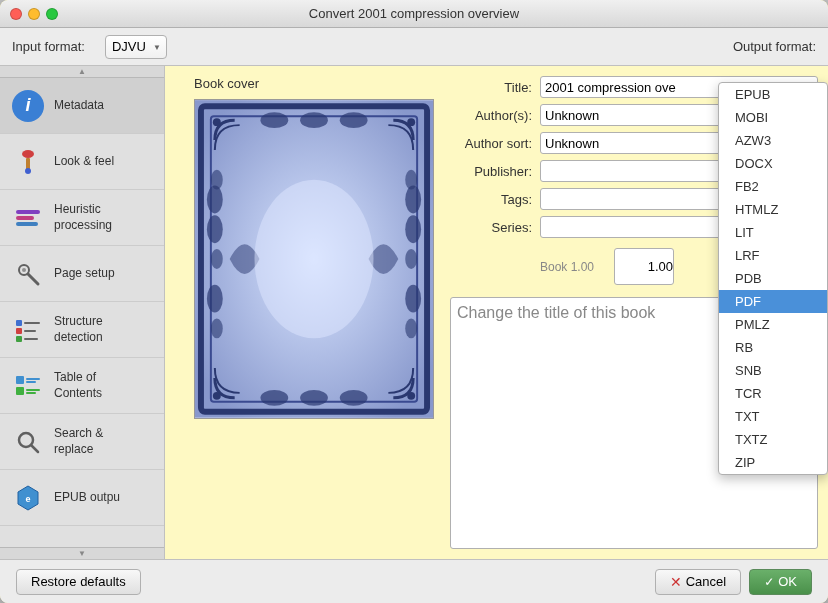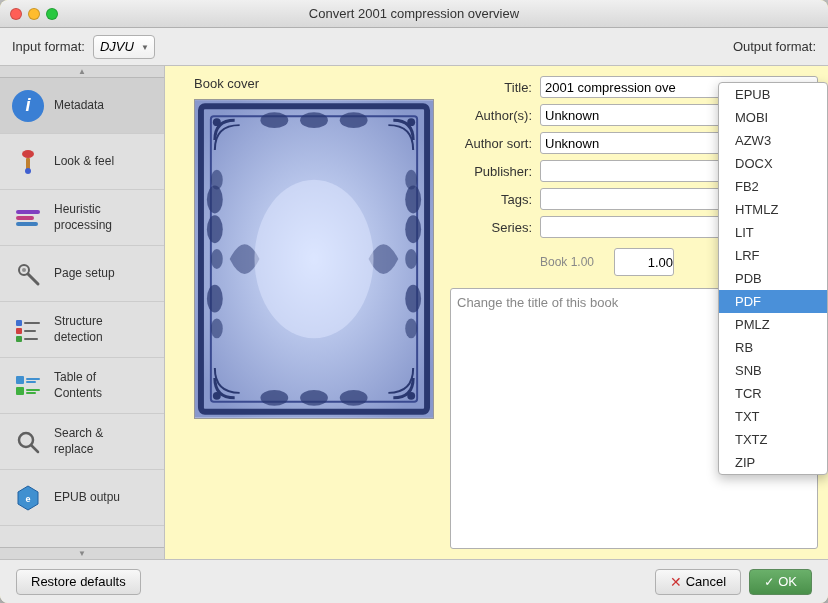--- a/index.html
+++ b/index.html
@@ -51,36 +51,35 @@
       color: #333;
       font-weight: 500;
     }
     .toolbar {
       height: 38px;
       background: #ececec;
       border-bottom: 1px solid #c0c0c0;
       display: flex;
       align-items: center;
       padding: 0 12px;
-      gap: 8px;
+      gap: 20px;
     }
     .toolbar-label {
       font-size: 13px;
       color: #333;
     }
     .select-input {
       height: 24px;
       border: 1px solid #b0b0b0;
       border-radius: 4px;
       background: linear-gradient(180deg, #fff 0%, #f0f0f0 100%);
       padding: 0 20px 0 6px;
       font-size: 13px;
       appearance: none;
       position: relative;
-      font-style: italic;
     }
     .select-wrapper {
       position: relative;
       display: inline-block;
     }
     .select-wrapper::after {
       content: '▼';
       font-size: 8px;
       position: absolute;
       right: 6px;
@@ -514,24 +513,24 @@
               <span class="field-label">Tags:</span>
               <input class="field-input" type="text" value="" style="">
             </div>
             <div class="field-row">
               <span class="field-label">Series:</span>
               <input class="field-input" type="text" value="" style="">
             </div>
             <div class="book-number-row">
               <span class="field-label"></span>
               <span class="book-number-label">Book 1.00</span>
-              <input style="width: 60px; height: 28px; border: 1px solid rgb(176, 176, 176); border-radius: 3px; font-size: 13px; text-align: right;" type="text" value="1.00">
+              <input style="width: 60px; height: 37px; border: 1px solid rgb(176, 176, 176); border-radius: 3px; font-size: 13px; text-align: right;" type="text" value="1.00">
             </div>
             <div style="flex:1; margin-top:6px; background:white; border:1px solid #b0b0b0; border-radius:3px; padding:6px;">
-              <span style="color:#888; font-size:13px;">Change the title of this book</span>
+              <span style="color:#888; font-size:16px;">Change the title of this book</span>
             </div>
           </div>
         </div>
       </div>
 
       <div class="dropdown-overlay" style="top:16px; right:0; width:110px;">
         <div class="dropdown-list">
           <div class="dropdown-item">EPUB</div>
           <div class="dropdown-item">MOBI</div>
           <div class="dropdown-item">AZW3</div>

